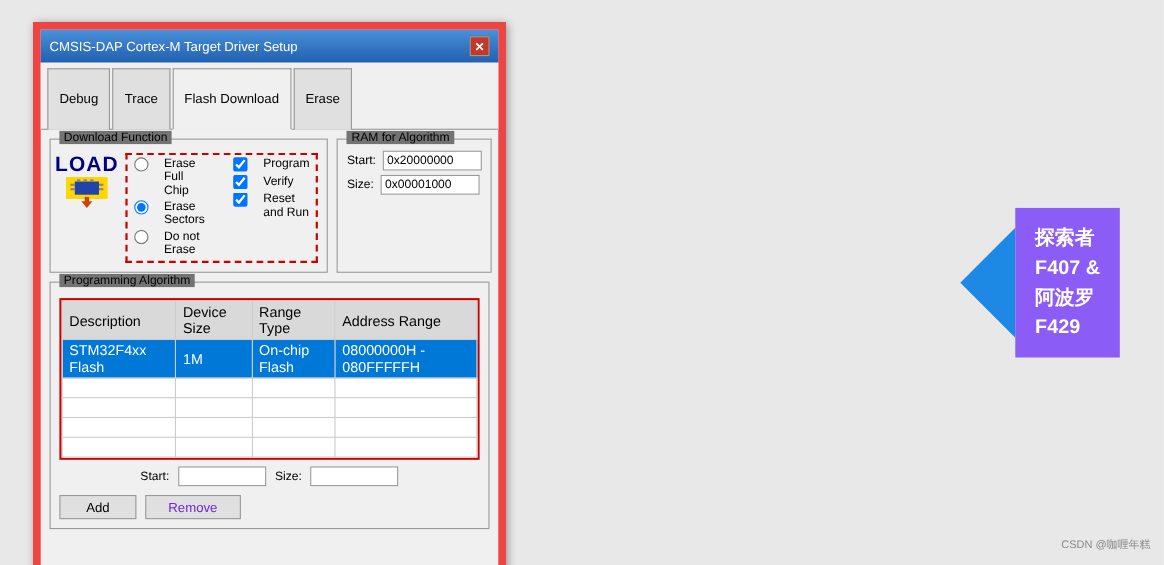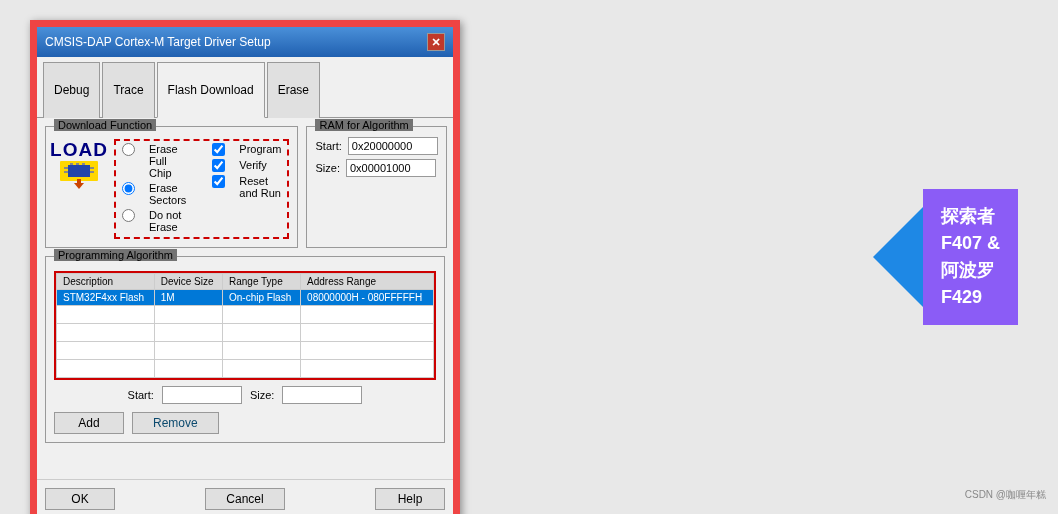--- a/index.html
+++ b/index.html
@@ -192,21 +192,21 @@
     }
 
     
     .prog-algo-content {
       margin-top: 8px;
     }
 
     .algo-table {
       width: 100%;
       border-collapse: collapse;
-      font-size: 10px;
+      font-size: 13px;
     }
 
     .algo-table th {
       background: #d9d9d9;
       border: 1px solid #ccc;
       padding: 2px 6px;
       text-align: left;
       font-weight: normal;
     }
 
@@ -248,21 +248,21 @@
     .btn {
       padding: 3px 20px;
       background: #e0e0e0;
       border: 1px solid #999;
       font-size: 12px;
       cursor: pointer;
       min-width: 70px;
     }
 
     .btn:disabled {
-      color: #0c4a6e;
+      color: #6d28d9;
       cursor: default;
     }
 
     
     .dialog-footer {
       display: flex;
       justify-content: space-between;
       padding: 8px;
       border-top: 1px solid #ccc;
       margin-top: 20px;

